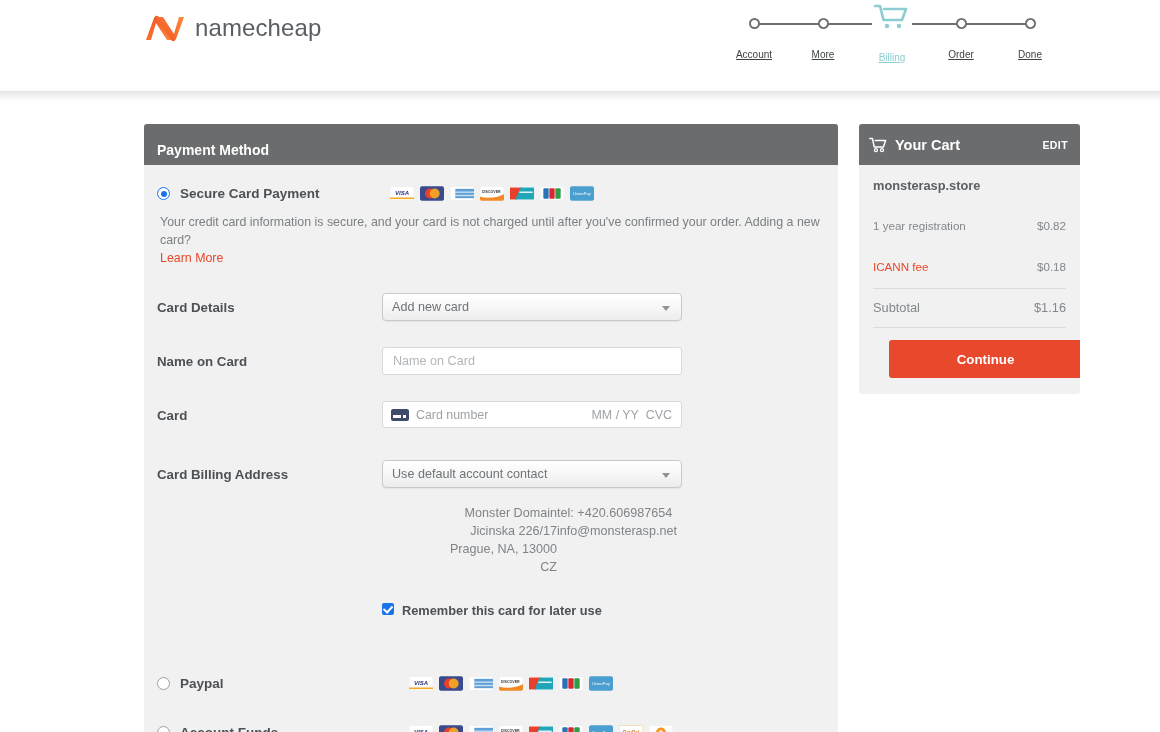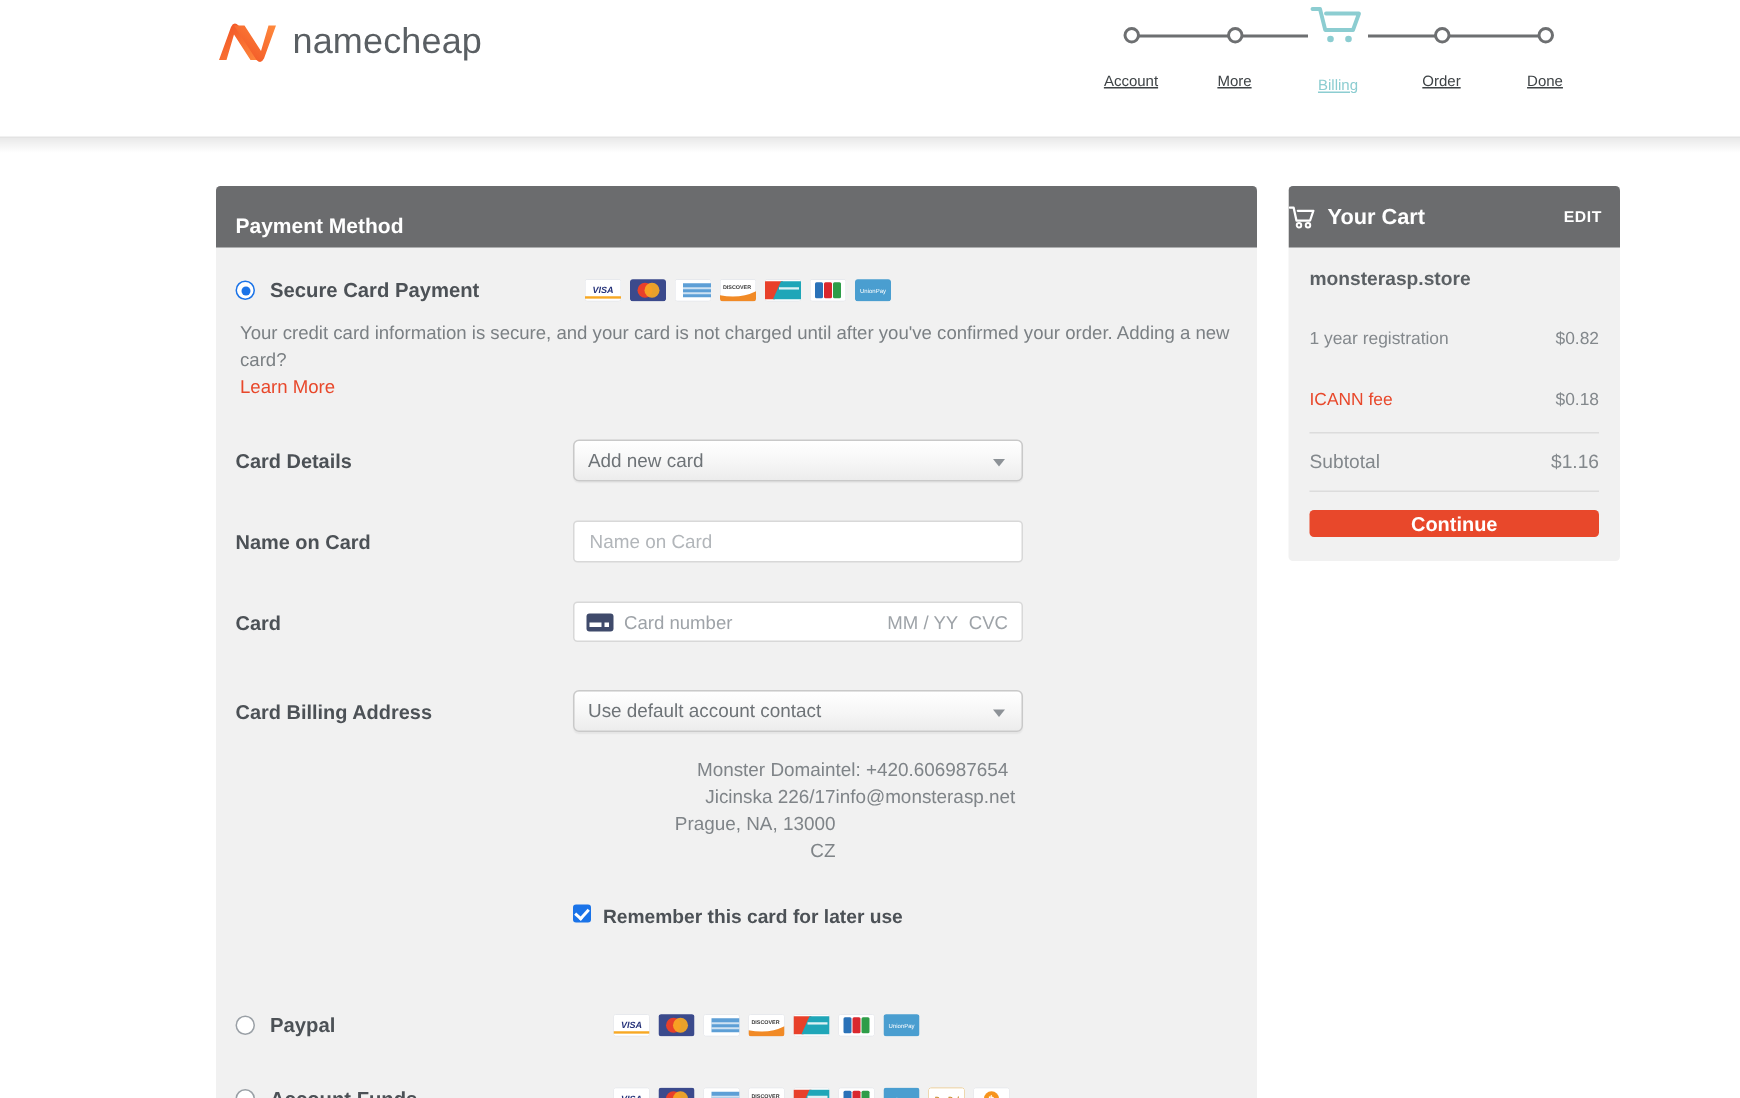--- a/index.html
+++ b/index.html
@@ -333,21 +333,21 @@
     width: 221px;
     background: #f1f1f1;
     border-radius: 3px;
     overflow: hidden;
   }
   .cart-head {
     height: 41px;
     background: #6b6c6e;
     display: flex;
     align-items: center;
-    padding: 0 12px 0 0;
+    padding: 0 12px 0 10px;
   }
   .cart-head-left { display: flex; align-items: center; gap: 7px; flex: 1 1 auto; }
   .cart-title {
     color: #ffffff;
     font-size: 14.5px;
     font-weight: bold;
   }
   .cart-edit {
     color: #ffffff;
     font-size: 10.5px;
@@ -379,29 +379,30 @@
   .cart-subtotal {
     display: flex;
     justify-content: space-between;
     font-size: 12.8px;
     color: #83888c;
     padding-bottom: 12px;
   }
   .continue-btn {
     display: block;
     width: 100%;
-    height: 18px;
+    height: 38px;
     background: #e8482b;
     border: none;
     border-radius: 3px;
     color: #ffffff;
     font-size: 13.3px;
     font-weight: bold;
     font-family: "Liberation Sans", sans-serif;
     cursor: pointer;
+    margin-left: 16px;
   }
 </style>
 </head>
 <body>
 
 <div class="site-header">
   <div class="header-inner">
 
     <div class="logo-wrap">
       <svg class="logo-mark" viewBox="0 0 42 30">

